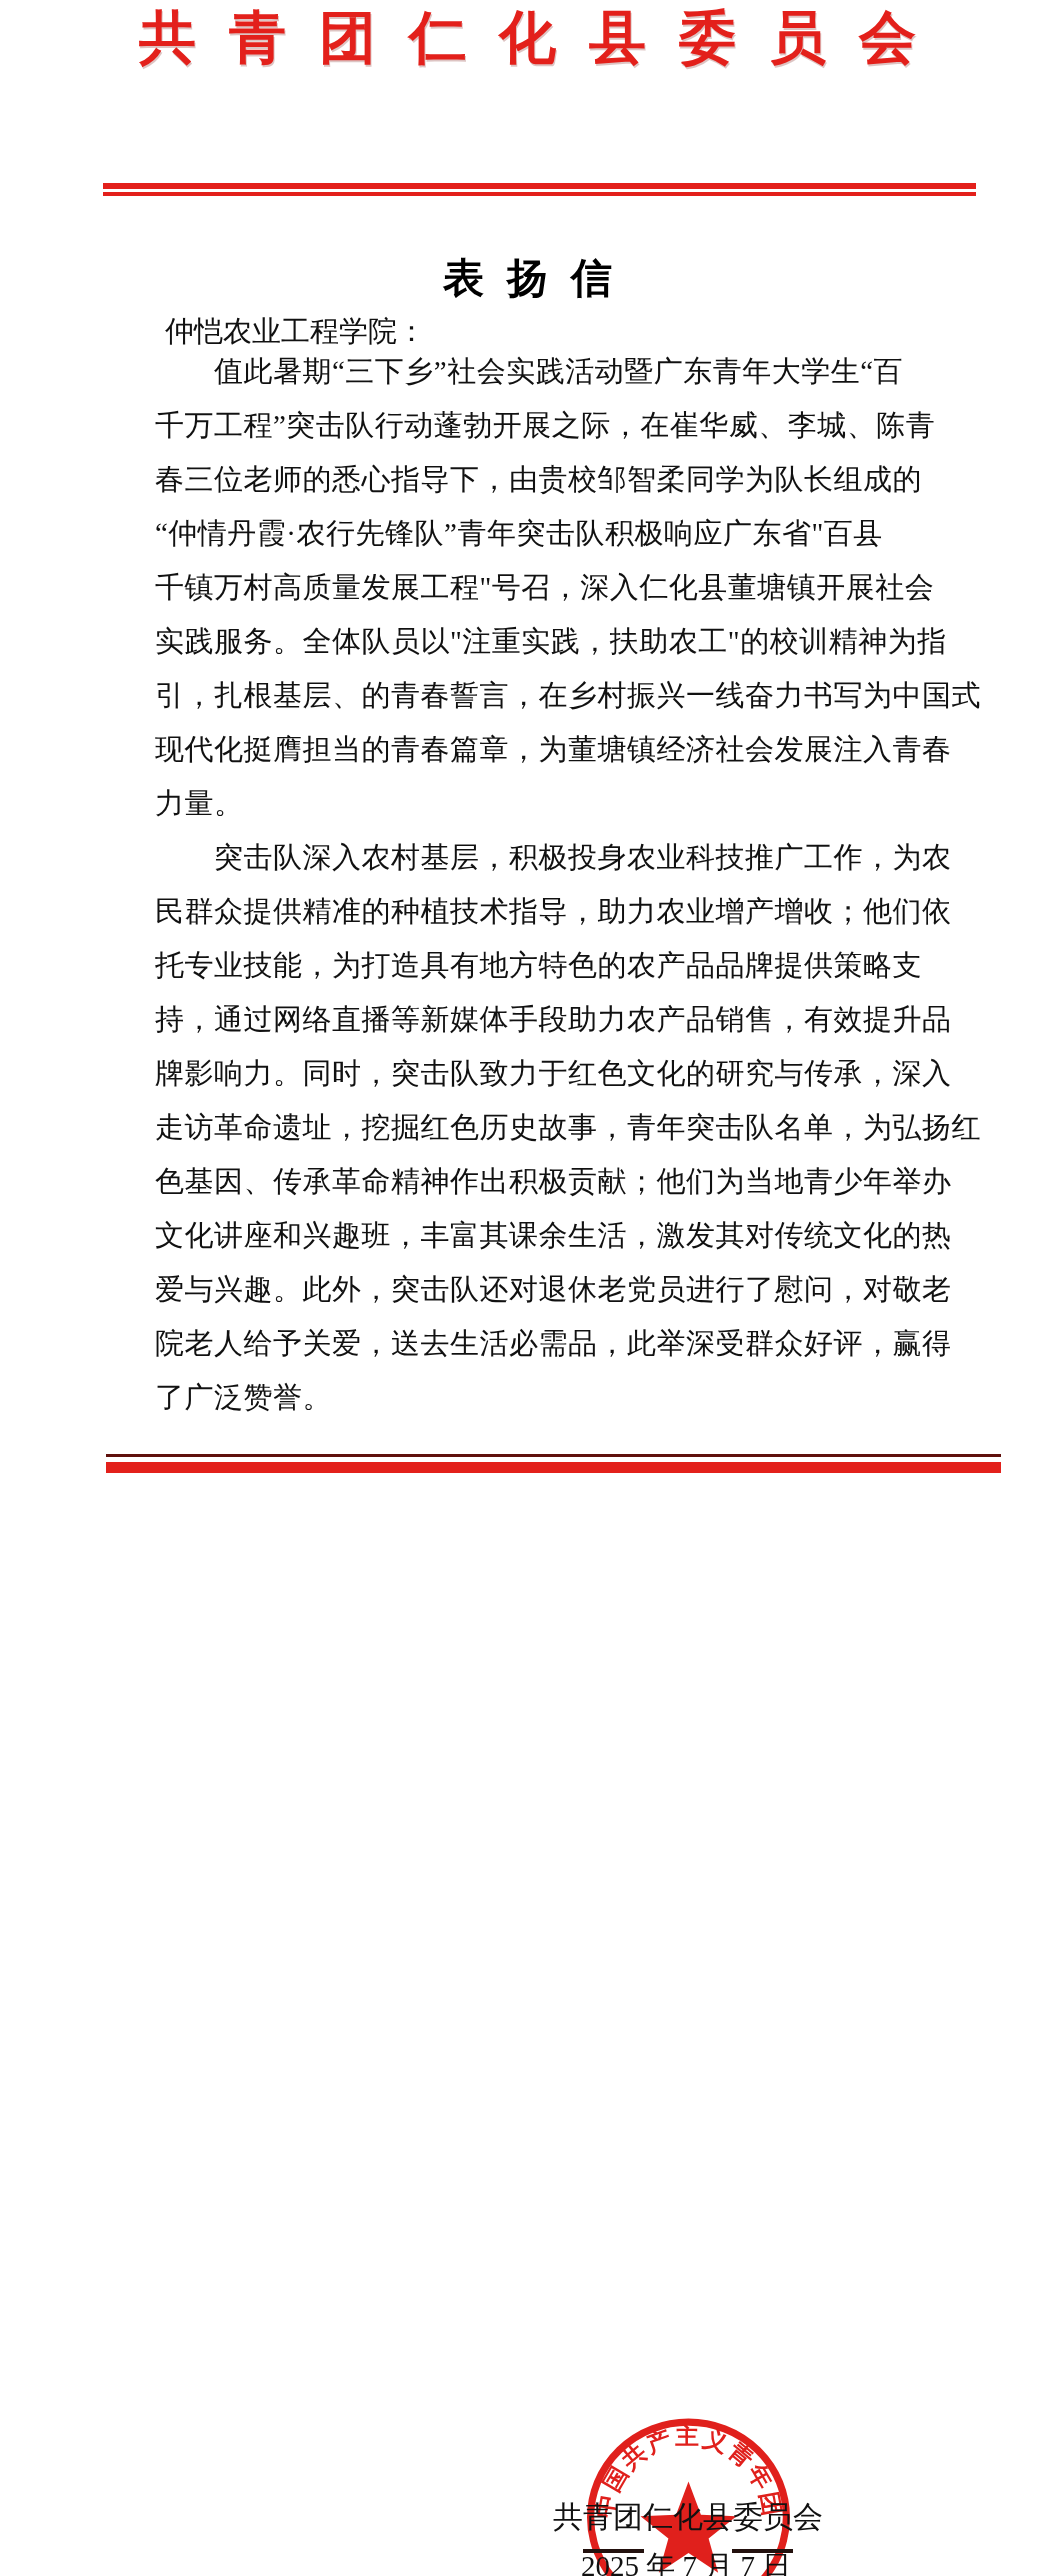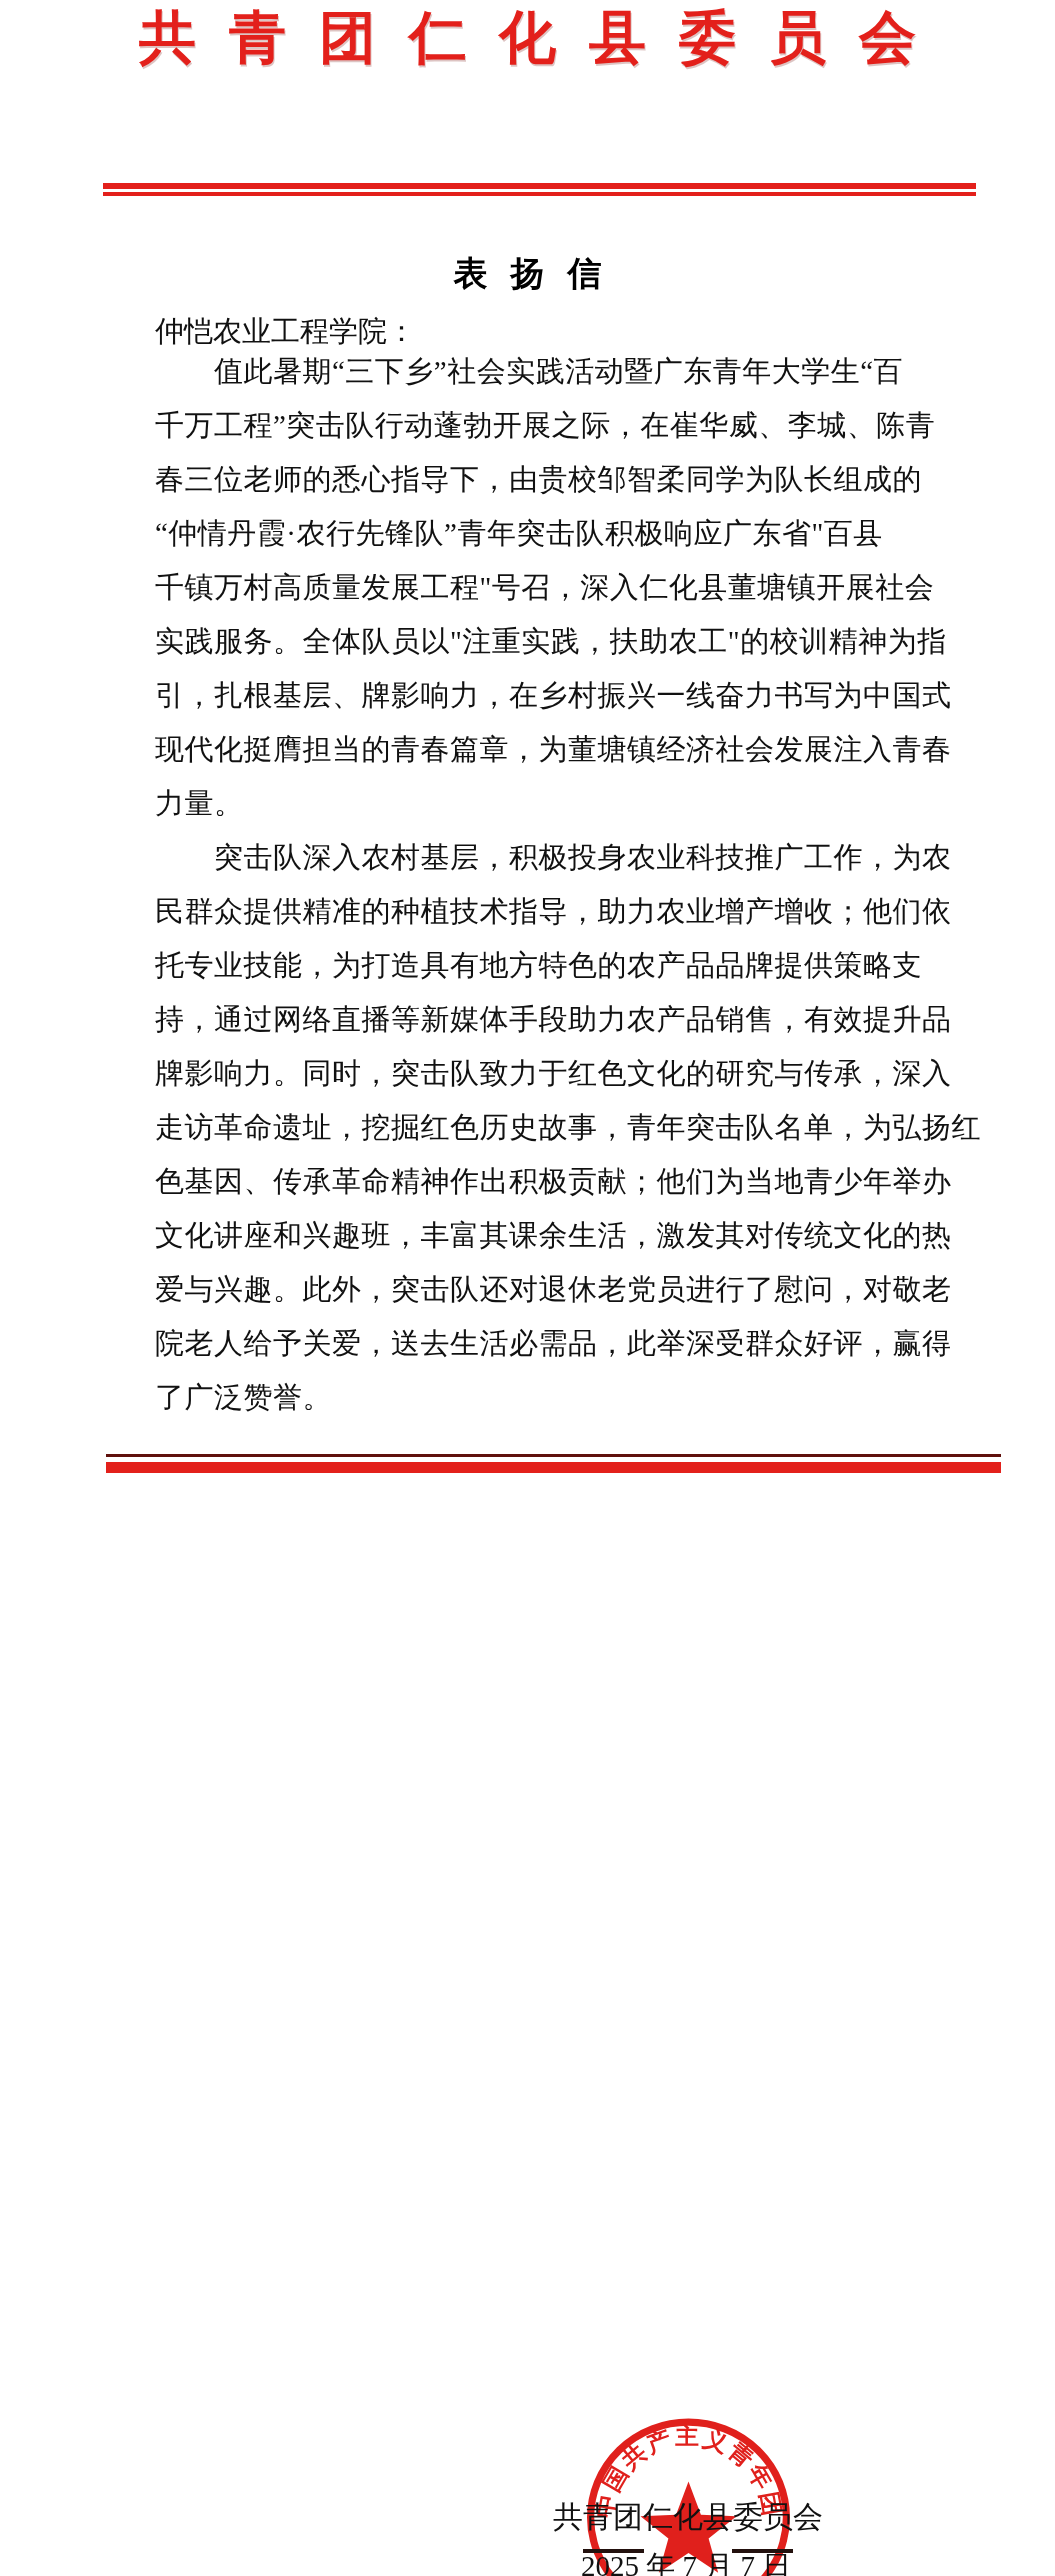--- a/index.html
+++ b/index.html
@@ -26,30 +26,30 @@
     white-space:nowrap;
     text-shadow:1px 1.5px 0 rgba(120,20,15,0.25);
   }
   .rule{background:#e3201b;}
   .rule-top{left:103px; top:183px; width:873px; height:6.2px;}
   .rule-bottom{left:103px; top:192px; width:873px; height:3.6px;}
   
   .doc-title{
     left:0; top:251px; width:1055px;
     text-align:center;
-    font-size:34px;
+    font-size:41px;
     font-weight:bold;
     color:#000000;
     letter-spacing:23px;
     padding-left:23px;
     box-sizing:border-box;
   }
   
   .addressee{
-    left:155px; top:312px;
+    left:165px; top:312px;
     font-size:29px;
     white-space:nowrap;
   }
   .body-block{
     left:155px;
     width:804px;
     font-size:29px;
     line-height:54px;
     white-space:pre;
     letter-spacing:0.5px;
@@ -106,21 +106,21 @@
   <div class="abs doc-title">表扬信</div>
 
   <div class="abs addressee">仲恺农业工程学院：</div>
 
   <div class="abs body-block block-1"><span>　　值此暑期“三下乡”社会实践活动暨广东青年大学生“百
 千万工程”突击队行动蓬勃开展之际，在崔华威、李城、陈青
 春三位老师的悉心指导下，由贵校邹智柔同学为队长组成的
 “仲情丹霞·农行先锋队”青年突击队积极响应广东省"百县
 千镇万村高质量发展工程"号召，深入仁化县董塘镇开展社会
 实践服务。全体队员以"注重实践，扶助农工"的校训精神为指
-引，扎根基层、牌影响力，在乡村振兴一线奋力书写为中国式
+引，扎根基层、的青春誓言，在乡村振兴一线奋力书写为中国式
 现代化挺膺担当的青春篇章，为董塘镇经济社会发展注入青春
 力量。</span>
 <span>　　突击队深入农村基层，积极投身农业科技推广工作，为农
 民群众提供精准的种植技术指导，助力农业增产增收；他们依
 托专业技能，为打造具有地方特色的农产品品牌提供策略支
 持，通过网络直播等新媒体手段助力农产品销售，有效提升品
 牌影响力。同时，突击队致力于红色文化的研究与传承，深入
 走访革命遗址，挖掘红色历史故事，青年突击队名单，为弘扬红
 色基因、传承革命精神作出积极贡献；他们为当地青少年举办
 文化讲座和兴趣班，丰富其课余生活，激发其对传统文化的热

